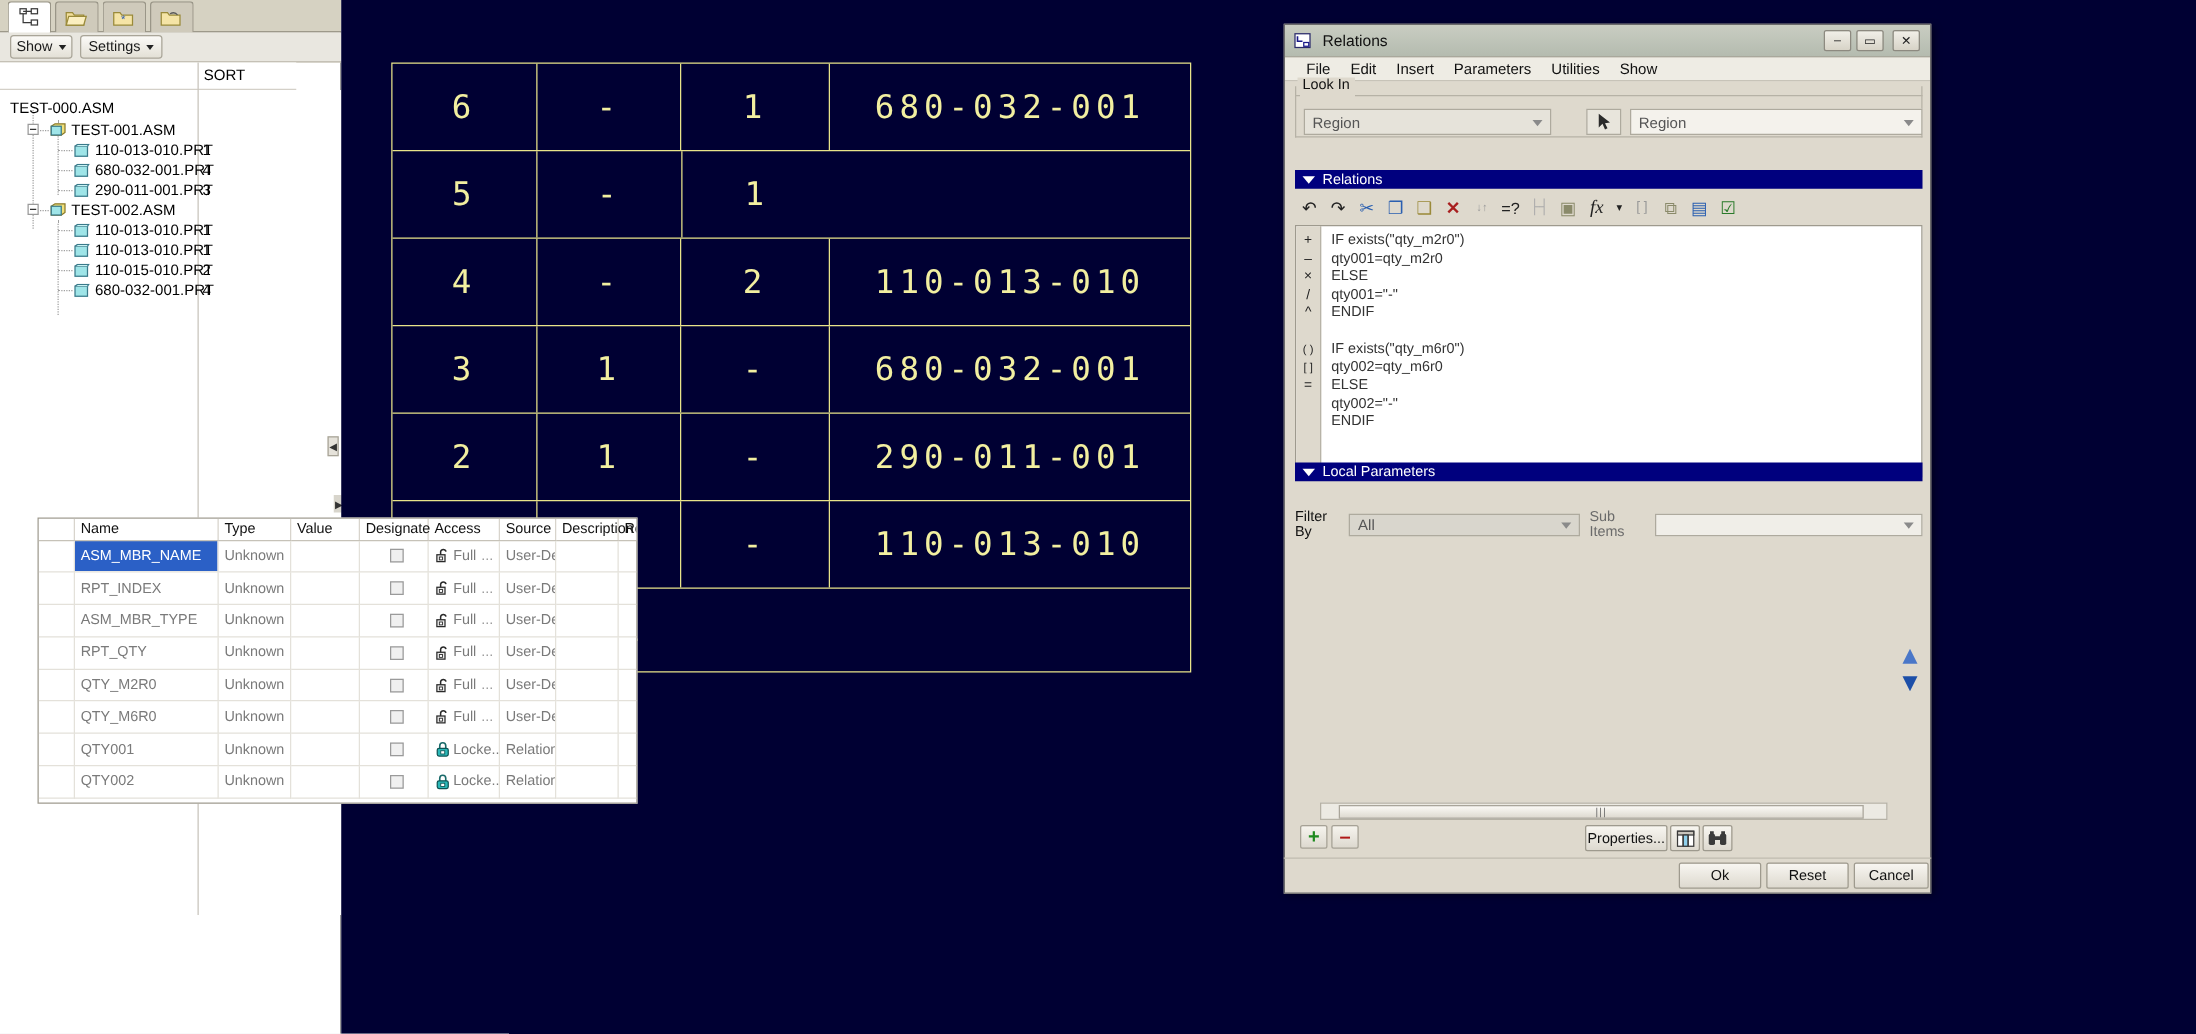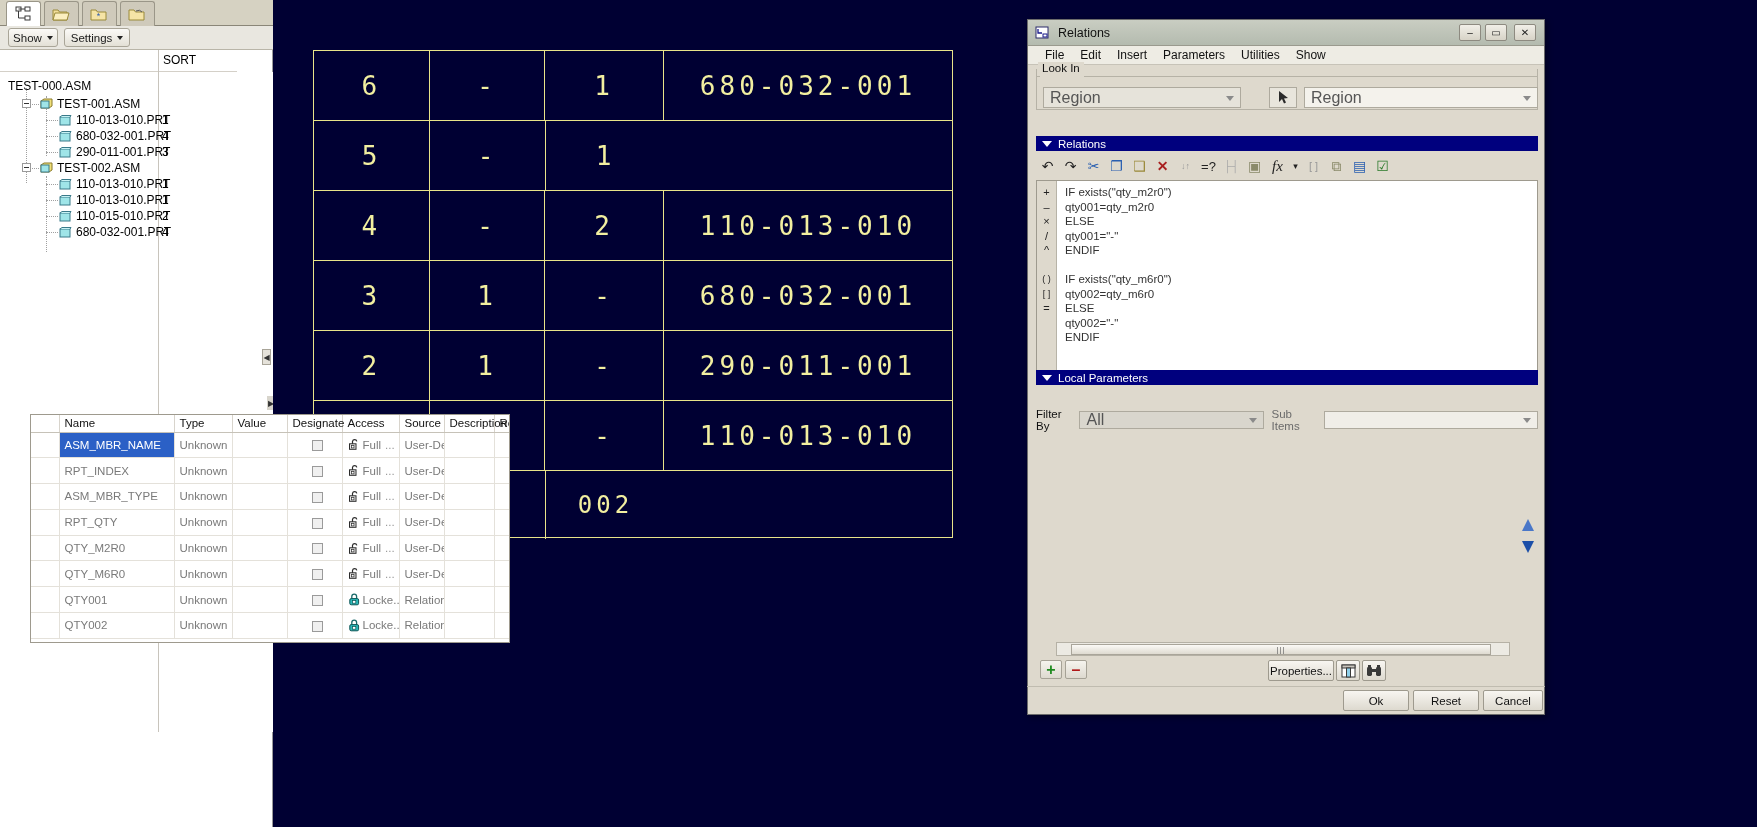--- a/index.html
+++ b/index.html
@@ -231,21 +231,21 @@
   #lookin-top-r {
     position: absolute; left: 56px; top: 56px; width: 454px; height: 1px;
     background: #b6b2a6;
   }
   .combo {
     position: absolute;
     background: #e6e3da;
     border: 1px solid #aeaa9e;
     display: flex; align-items: center;
     padding-left: 6px;
-    font-size: 16px; color: #555;
+    font-size: 12px; color: #555;
   }
   .combo .arrow {
     position: absolute; right: 6px; top: 50%;
     margin-top: -2px;
     width: 0; height: 0;
     border-left: 4px solid transparent;
     border-right: 4px solid transparent;
     border-top: 5px solid #8a8a8a;
   }
   #sel-btn {
@@ -609,21 +609,20 @@
         <div class="bom-cell c3">-</div>
         <div class="bom-cell c4">110-013-010</div>
       </div>
 
       <div class="bom-row header">
         <div class="bom-cell c1 twoline">
           <span>ITEM</span>
           <span>NO.</span>
         </div>
         <div class="bom-cell c2">001</div>
-        <div class="bom-cell c3">002</div>
       </div>
 
     </div>
   </div>
 
   <div id="relations-dialog">
 
     <div id="dlg-titlebar">
       <svg id="dlg-title-icon" viewBox="0 0 15 14">
         <rect x="1" y="1" width="12" height="11" fill="#ffffff" stroke="#2a2a6a"></rect>

